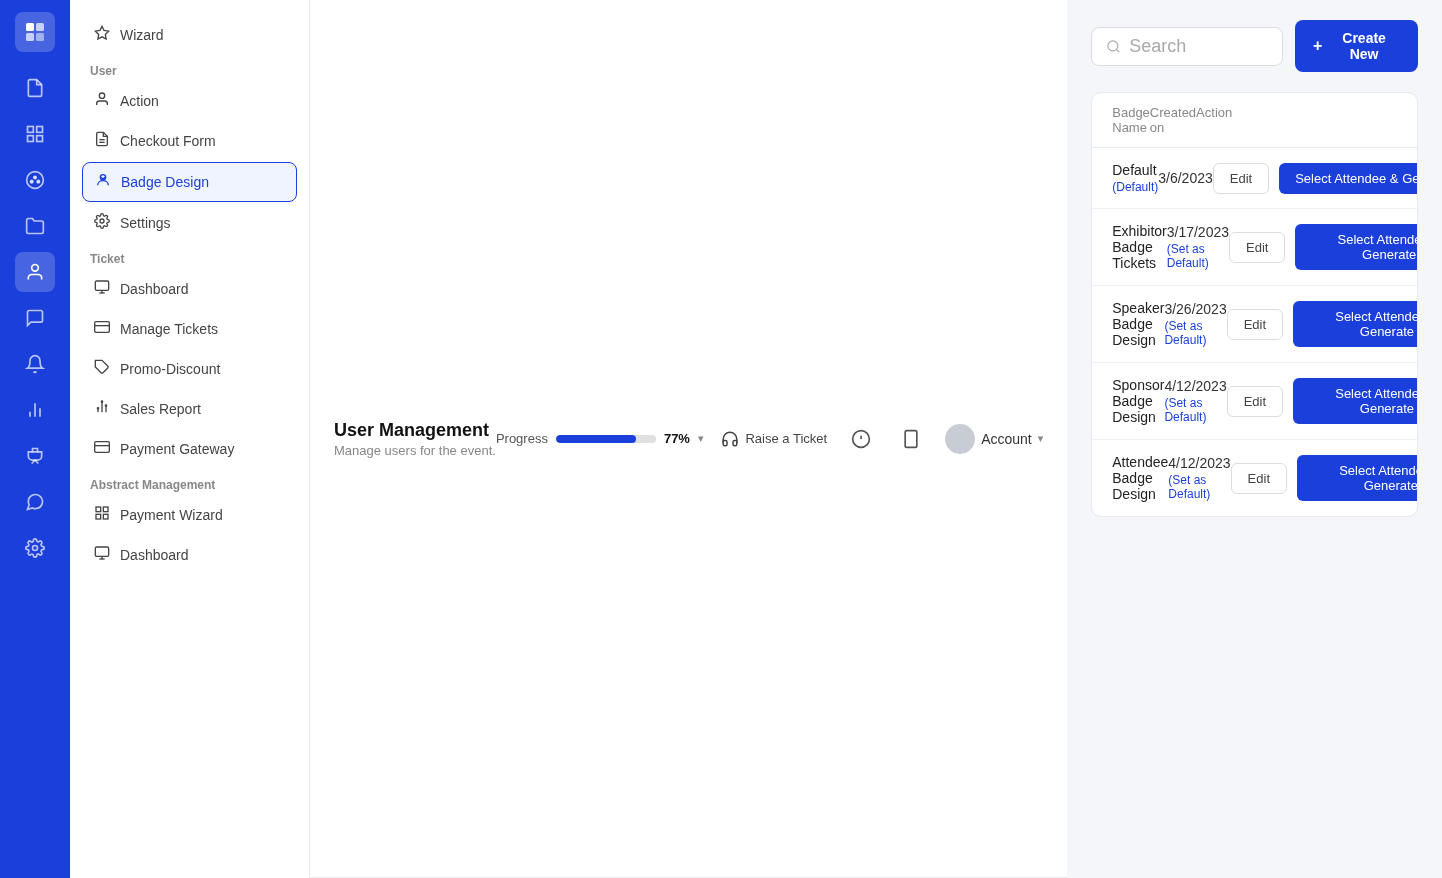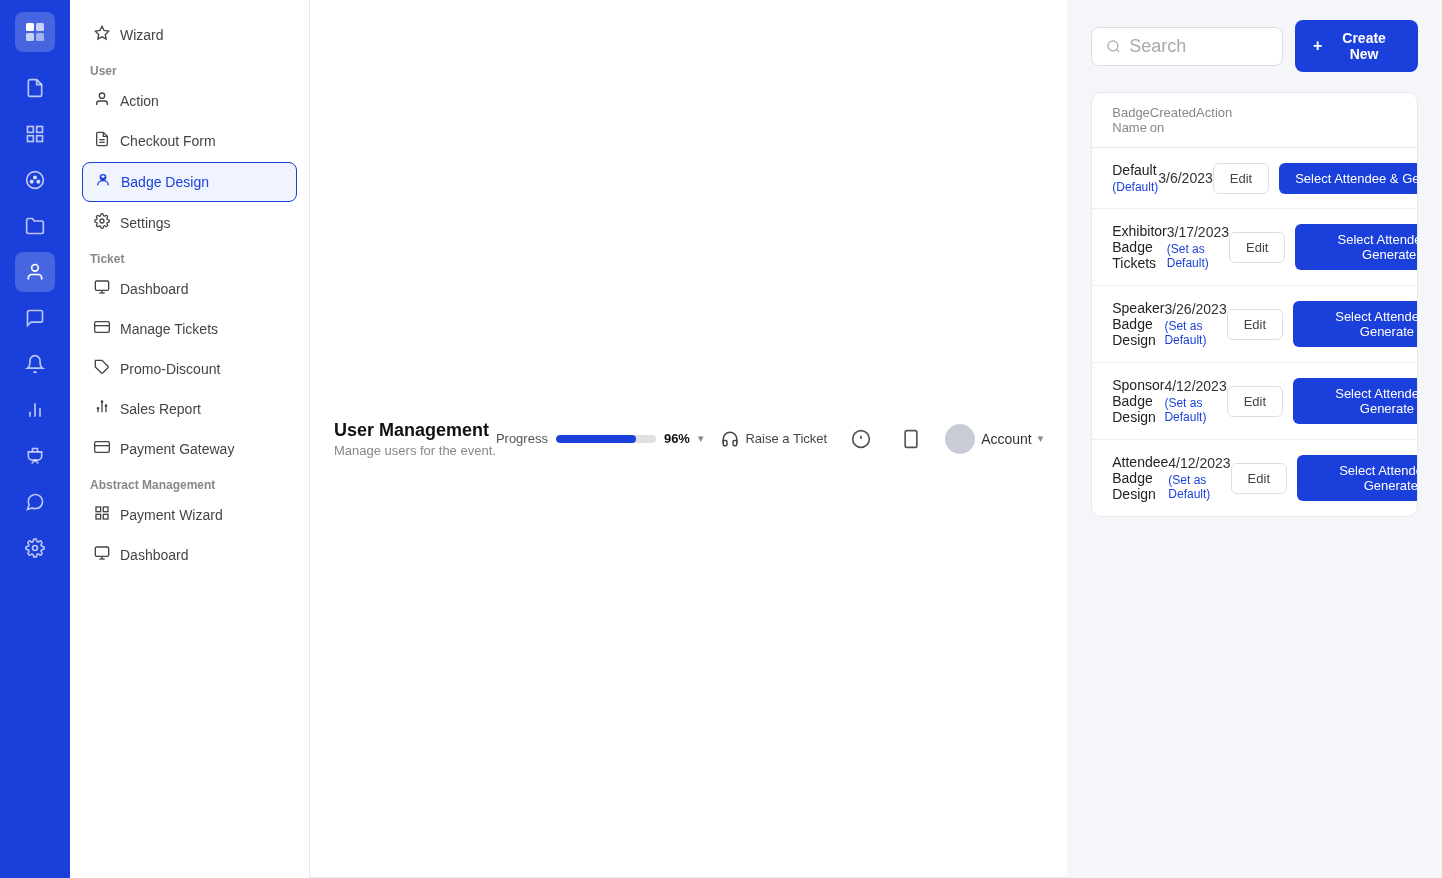--- a/index.html
+++ b/index.html
@@ -499,21 +499,21 @@
     <div class="header-left">
       <div class="header-title">User Management</div>
       <div class="header-subtitle">Manage users for the event.</div>
     </div>
     <div class="header-right">
       <div class="progress-section">
         <span>Progress</span>
         <div class="progress-bar-wrap">
           <div class="progress-bar-fill" style="width: 80%"></div>
         </div>
-        <span class="progress-pct">96%</span>
+        <span class="progress-pct">77%</span>
         <span class="progress-caret">▾</span>
       </div>
       <div class="raise-ticket-btn">
         <svg width="18" height="18" viewBox="0 0 24 24" fill="none" stroke="currentColor" stroke-width="2">
             <path d="M3 18v-6a9 9 0 0 1 18 0v6"></path>
             <path d="M21 19a2 2 0 0 1-2 2h-1a2 2 0 0 1-2-2v-3a2 2 0 0 1 2-2h3zM3 19a2 2 0 0 0 2 2h1a2 2 0 0 0 2-2v-3a2 2 0 0 0-2-2H3z"></path>
           </svg>
         <span>Raise a Ticket</span>
       </div>
       <div class="header-icon-btn">

